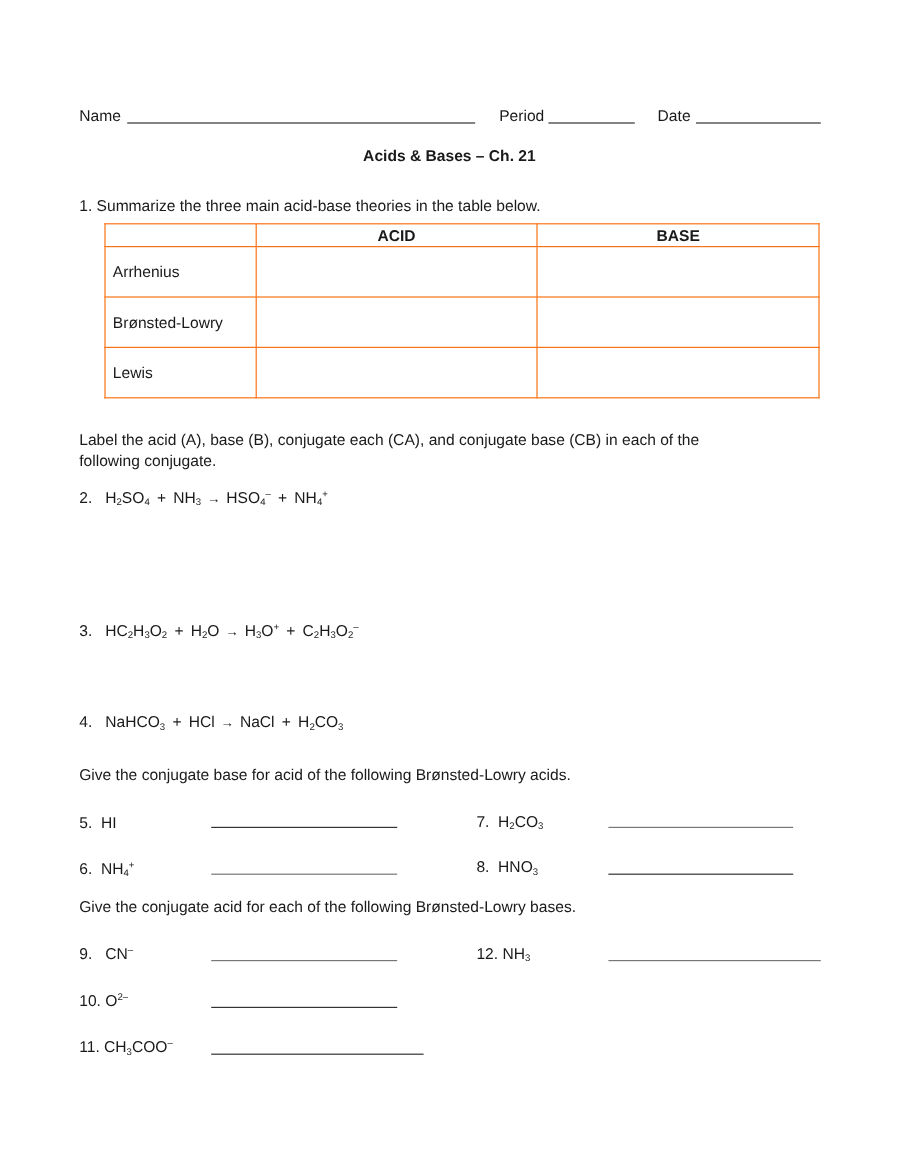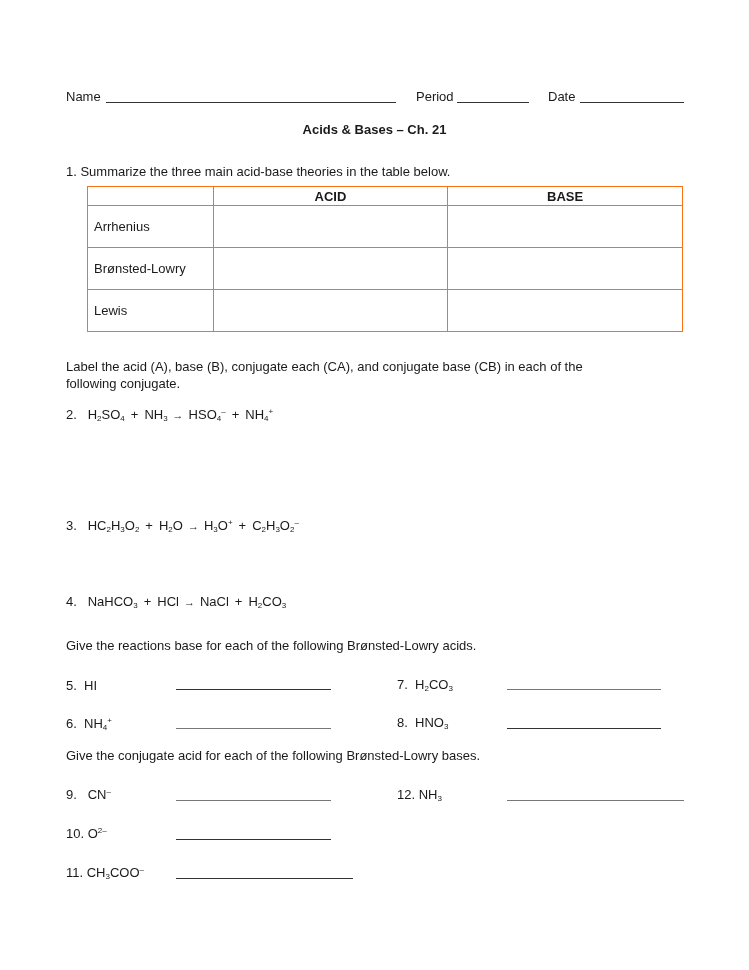--- a/index.html
+++ b/index.html
@@ -73,21 +73,21 @@
 <div class="abs txt" style="left:66px; top:486px;margin-top:32px;">
   <span>3.</span>&nbsp;&nbsp;
   <span>HC<sub>2</sub>H<sub>3</sub>O<sub>2</sub><span class="plus">+</span>H<sub>2</sub>O<span class="arrow">→</span>H<sub>3</sub>O<sup>+</sup><span class="plus">+</span>C<sub>2</sub>H<sub>3</sub>O<sub>2</sub><sup>–</sup></span>
 </div>
 
 <div class="abs txt" style="left:66px; top:562px;margin-top:32px;">
   <span>4.</span>&nbsp;&nbsp;
   <span>NaHCO<sub>3</sub><span class="plus">+</span>HCl<span class="arrow">→</span>NaCl<span class="plus">+</span>H<sub>2</sub>CO<sub>3</sub></span>
 </div>
 
-<div class="abs txt" style="left:66px; top:638px;">Give the reactions base for each of the following Brønsted-Lowry acids.</div>
+<div class="abs txt" style="left:66px; top:638px;">Give the conjugate base for acid of the following Brønsted-Lowry acids.</div>
 
 <div class="abs txt" style="left:66px; top:678px;">
   <span>5.</span>&nbsp;&nbsp;<span>HI</span>
 </div>
 <div class="line" style="left:176px; top:689px; width:155px;"></div>
 
 <div class="abs txt" style="left:397px; top:677px;">
   <span>7.</span>&nbsp;&nbsp;<span>H<sub>2</sub>CO<sub>3</sub></span>
 </div>
 <div class="line thin" style="left:507px; top:689px; width:154px;"></div>

